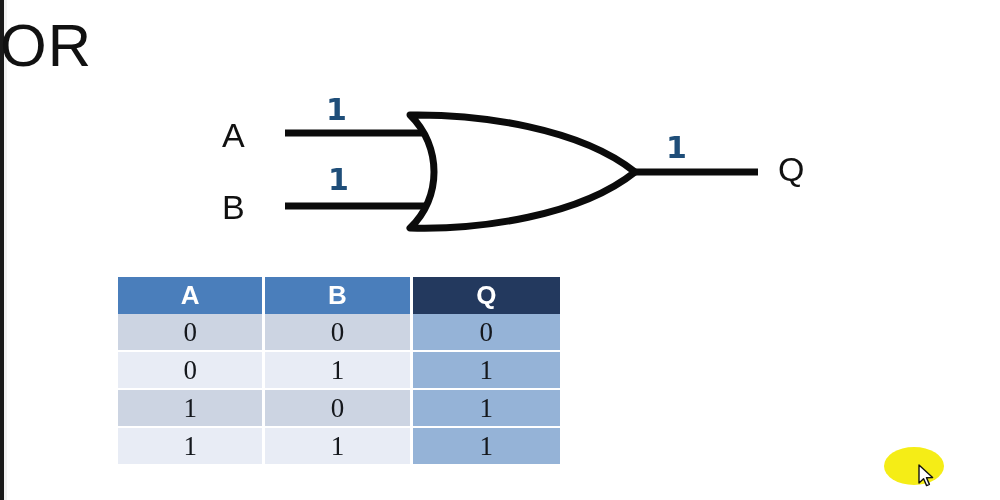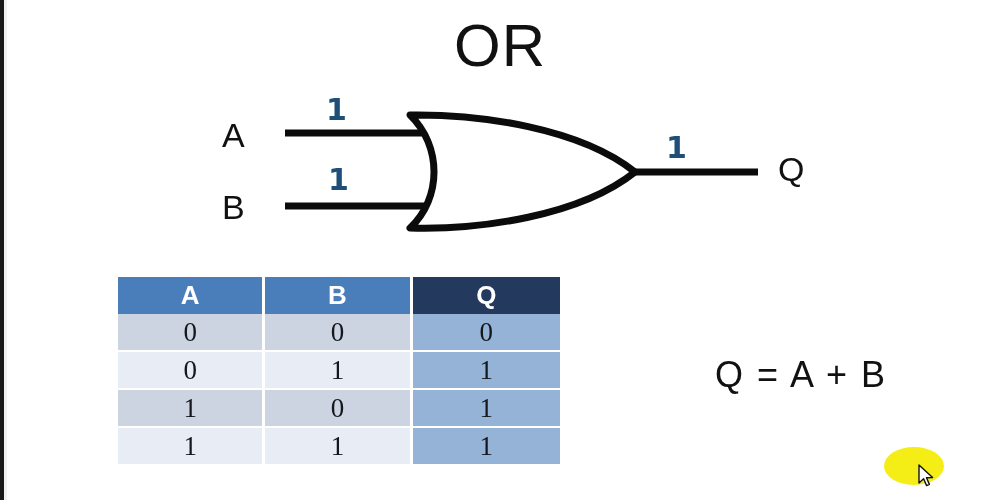--- a/index.html
+++ b/index.html
@@ -35,21 +35,21 @@
     height: 500px;
     background: #f2f2f2;
   }
 
   
   #gate-title {
     position: absolute;
     left: 0;
     top: 14px;
     width: 1000px;
-    text-align: center;
+    text-align: left;
     font-size: 60px;
     line-height: 64px;
     color: #111111;
     font-weight: 400;
     letter-spacing: 1px;
   }
 
   
   #gate-diagram {
     position: absolute;
@@ -211,21 +211,20 @@
         <td class="col-q">1</td>
       </tr>
       <tr class="even">
         <td class="col-ab">1</td>
         <td class="col-ab">1</td>
         <td class="col-q">1</td>
       </tr>
     </tbody>
   </table>
 
-  <div id="equation">Q = A + B</div>
 
   <div id="cursor-highlight"></div>
 
   <svg id="mouse-cursor" viewBox="0 0 18 26" xmlns="http://www.w3.org/2000/svg">
     <path d="M1 1 L1 19 L5.6 14.7 L8.6 21.6 L11.4 20.4 L8.5 13.7 L14.6 13.5 Z" fill="#ffffff" stroke="#111111" stroke-width="1.4" stroke-linejoin="round"></path>
   </svg>
 
 </div>
 
 </body></html>

